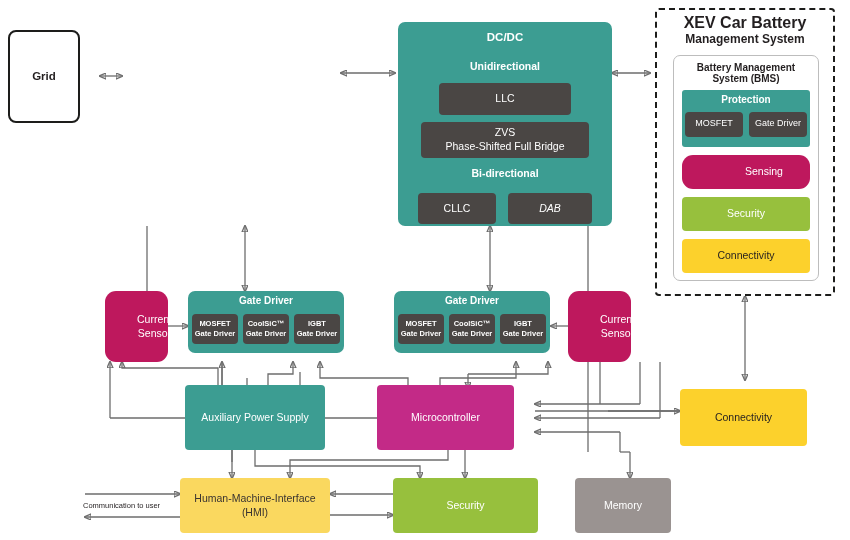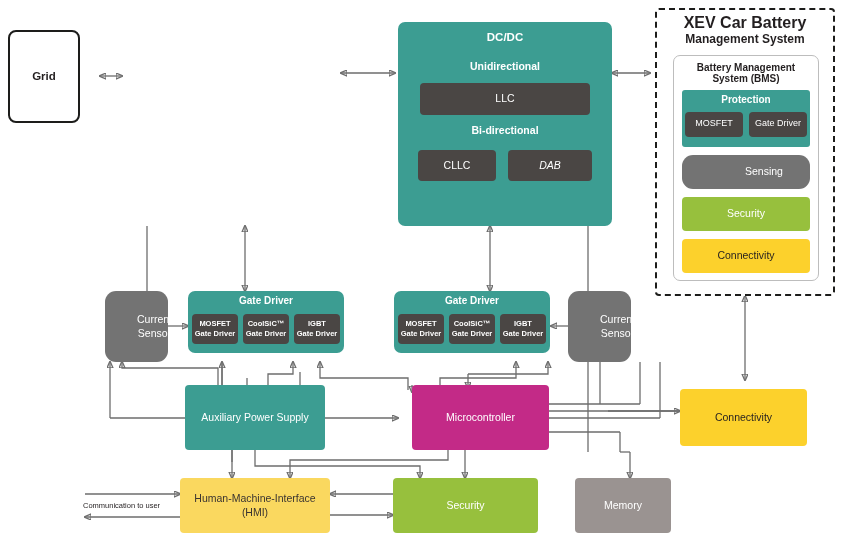--- a/index.html
+++ b/index.html
@@ -19,21 +19,21 @@
     display:flex;
     flex-direction:column;
     align-items:center;
     justify-content:center;
     text-align:center;
     color:#ffffff;
     line-height:1.25;
   }
   .teal{background:#3c9d92;border-radius:7px;}
   .dark{background:#4a4644;border-radius:4px;color:#ffffff;}
-  .orange{background:#737373;border-radius:11px;padding-left:36px;}
+  .orange{background:#be185d;border-radius:11px;padding-left:36px;}
   .green{background:#97c03d;border-radius:4px;}
   .yellow{background:#fcd12c;border-radius:4px;}
   .yellow-l{background:#fad85f;border-radius:4px;color:#3a3431;}
   .magenta{background:#c32a87;border-radius:4px;}
   .gray{background:#9a9391;border-radius:4px;}
   .white{background:#ffffff;border:2px solid #1d1d1b;border-radius:8px;color:#231f20;}
   .panel-white{background:#ffffff;border:1.5px solid #bdbdbd;border-radius:7px;color:#231f20;}
   .dashed{
     background:#ffffff;
     border:2px dashed #1d1d1b;
@@ -160,24 +160,28 @@
 
   <div class="blk white" style="left:8px;top:30px;width:72px;height:93px;">
     <span class="t-title">Grid</span>
   </div>
 
 
   <div class="blk teal" style="left:398px;top:22px;width:214px;height:204px;justify-content:flex-start;padding-top:8px;">
     <span class="t-title">DC/DC</span>
     <span class="t-sub" style="margin-top:16px;">Unidirectional</span>
 
-    <div class="blk dark" style="position:relative;margin-top:9px;width:170px;height:32px;">
+    <div class="blk dark" style="position:relative;margin-top:9px;width:132px;height:32px;">
       <span class="t-lbl">LLC</span>
     </div>
 
+    <div class="blk dark" style="position:relative;margin-top:7px;width:168px;height:36px;">
+      <span class="t-lbl">ZVS</span>
+      <span class="t-lbl">Phase-Shifted Full Bridge</span>
+    </div>
 
     <span class="t-sub" style="margin-top:9px;">Bi-directional</span>
 
     <div style="position:relative;display:flex;gap:12px;margin-top:13px;">
       <div class="blk dark" style="position:relative;width:78px;height:31px;">
         <span class="t-lbl">CLLC</span>
       </div>
       <div class="blk dark" style="position:relative;width:84px;height:31px;font-style:italic;">
         <span class="t-lbl">DAB</span>
       </div>
@@ -263,21 +267,21 @@
 
   <div class="blk orange" style="left:568px;top:291px;width:63px;height:71px;">
     <span class="t-lbl">Current</span>
     <span class="t-lbl">Sensor</span>
   </div>
 
   <div class="blk teal" style="left:185px;top:385px;width:140px;height:65px;border-radius:4px;">
     <span class="t-lbl">Auxiliary Power Supply</span>
   </div>
 
-  <div class="blk magenta" style="left:412px;top:385px;width:137px;height:65px;text-align:right;">
+  <div class="blk magenta" style="left:377px;top:385px;width:137px;height:65px;text-align:right;">
     <span class="t-lbl">Microcontroller</span>
   </div>
 
   <div class="blk yellow" style="left:680px;top:389px;width:127px;height:57px;color:#231f20;">
     <span class="t-lbl">Connectivity</span>
   </div>
 
   <div class="blk yellow-l" style="left:180px;top:478px;width:150px;height:55px;">
     <span class="t-lbl">Human-Machine-Interface</span>
     <span class="t-lbl">(HMI)</span>

